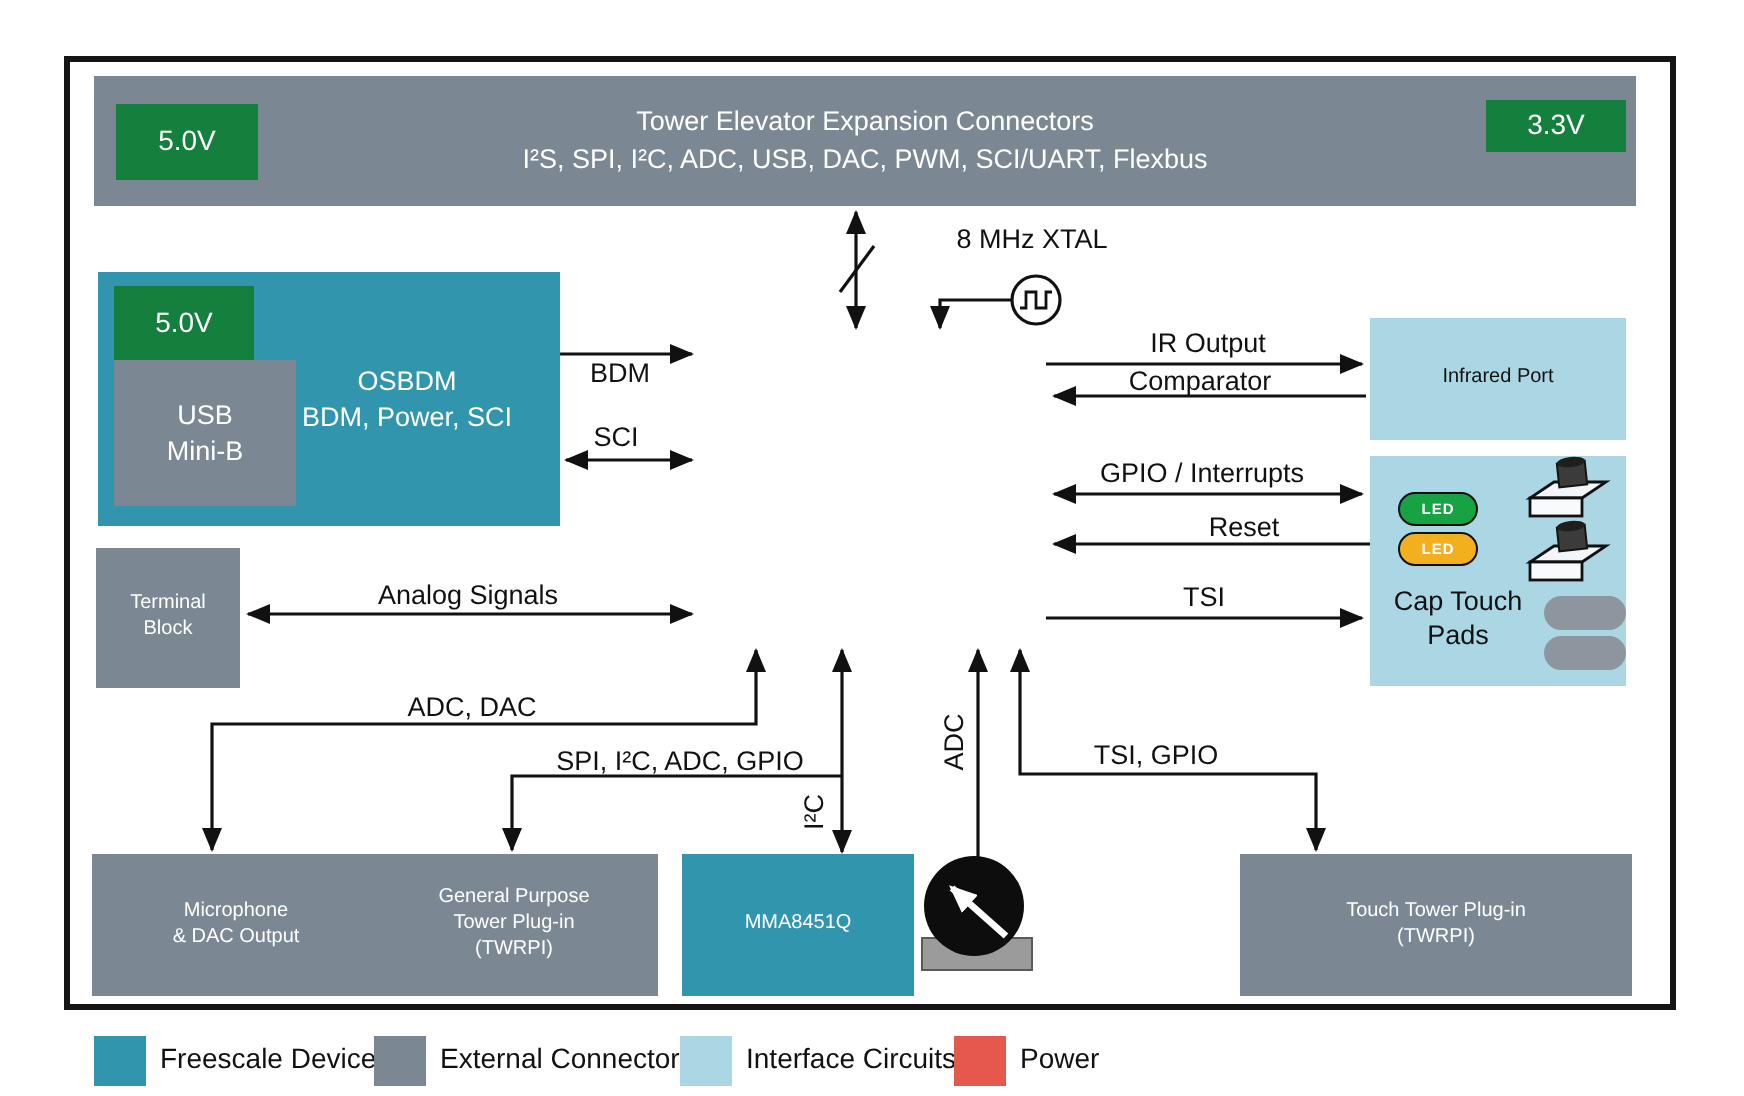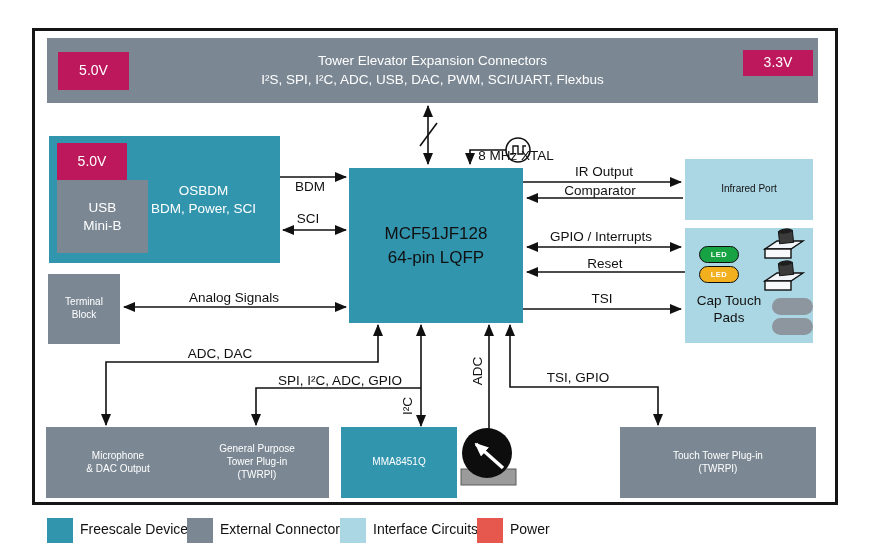--- a/index.html
+++ b/index.html
@@ -8,21 +8,21 @@
     position:relative; width:872px; height:548px; background:#ffffff;
     font-family:"Liberation Sans","DejaVu Sans",sans-serif; color:#111;
     overflow:hidden;
   }
   .abs { position:absolute; }
   .box { position:absolute; display:flex; align-items:center; justify-content:center;
          text-align:center; line-height:1.28; }
   .teal  { background:#3295ae; color:#ffffff; }
   .slate { background:#7b8894; color:#ffffff; }
   .lblue { background:#abd7e4; color:#111111; }
-  .red   { background:#be185d; color:#ffffff; }
+  .red   { background:#15803d; color:#ffffff; }
   .pre { white-space:pre-line; }
   .f13 { font-size:10px; }
   .siglabel { position:absolute; transform:translateX(-50%); font-size:13.5px;
               color:#111; white-space:nowrap; }
   .rot { position:absolute; transform:translate(-50%,-50%) rotate(-90deg);
          font-size:13.5px; color:#111; white-space:nowrap; }
   .main-border { position:absolute; left:32px; top:28px; width:806px; height:477px;
                  border:3px solid #151515; }
   .led-pill { position:absolute; width:40px; height:17px; border:1.6px solid #101010;
               border-radius:9px; display:flex; align-items:center; justify-content:center;
@@ -53,26 +53,20 @@
   <div class="box slate pre" style="left:57px; top:180px; width:91px; height:73px; font-size:13.5px;">USB
 Mini-B</div>
   <div class="abs" style="left:127px; top:182px; width:153px; text-align:center; color:#fff; font-size:13.5px; line-height:1.3;">
     <div>OSBDM</div>
     <div>BDM, Power, SCI</div>
   </div>
 
   <div class="box slate pre f13" style="left:48px; top:274px; width:72px; height:70px;">Terminal
 Block</div>
 
-  <div class="box teal" style="left:349px; top:168px; width:174px; height:155px; color:#101010; font-size:17px; line-height:1.4;">
-    <div>
-      <div>MCF51JF128</div>
-      <div>64-pin LQFP</div>
-    </div>
-  </div>
 
   <div class="box lblue f13" style="left:685px; top:159px; width:128px; height:61px;">Infrared Port</div>
 
   <div class="box lblue" style="left:685px; top:228px; width:128px; height:115px;"></div>
   <div class="led-pill" style="left:699px; top:246px; background:#17a344;">LED</div>
   <div class="led-pill" style="left:699px; top:266px; background:#f2b01e;">LED</div>
   <svg class="abs" style="left:762px; top:228px;" width="46" height="33" viewBox="0 0 46 33">
     <polygon points="3,21 29,21 41,13 15,13" fill="#f2f5f9" stroke="#111" stroke-width="1.4"></polygon>
     <rect x="3" y="21" width="26" height="9" fill="#f8fafc" stroke="#111" stroke-width="1.4"></rect>
     <g transform="rotate(-6 24 9)">
@@ -131,30 +125,30 @@
       <path d="M489,325 V429" marker-start="url(#ah)"></path>
       <path d="M510,325 V387 H658 V425" marker-start="url(#ah)" marker-end="url(#ah)"></path>
     </g>
     <g>
       <rect x="461" y="469" width="55" height="16" fill="#9b9b9b" stroke="#5a5a5a" stroke-width="1"></rect>
       <circle cx="487" cy="453" r="25" fill="#0d0d0d"></circle>
       <path d="M503,468 L476,444" stroke="#ffffff" stroke-width="3.4" marker-end="url(#ahw)" fill="none"></path>
     </g>
   </svg>
 
-  <div class="siglabel" style="left:516px; top:112px;margin-top:36px;">8 MHz XTAL</div>
+  <div class="siglabel" style="left:516px; top:112px;">8 MHz XTAL</div>
   <div class="siglabel" style="left:310px; top:179px;">BDM</div>
   <div class="siglabel" style="left:308px; top:211px;">SCI</div>
   <div class="siglabel" style="left:234px; top:290px;">Analog Signals</div>
   <div class="siglabel" style="left:604px; top:164px;">IR Output</div>
   <div class="siglabel" style="left:600px; top:183px;">Comparator</div>
   <div class="siglabel" style="left:601px; top:229px;">GPIO / Interrupts</div>
-  <div class="siglabel" style="left:605px; top:256px;">Reset</div>
+  <div class="siglabel" style="left:622px; top:256px;">Reset</div>
   <div class="siglabel" style="left:602px; top:291px;">TSI</div>
-  <div class="siglabel" style="left:220px; top:346px;">ADC, DAC</div>
+  <div class="siglabel" style="left:236px; top:346px;">ADC, DAC</div>
   <div class="siglabel" style="left:340px; top:373px;">SPI, I²C, ADC, GPIO</div>
   <div class="siglabel" style="left:578px; top:370px;">TSI, GPIO</div>
   <div class="rot" style="left:407px; top:406px;">I²C</div>
   <div class="rot" style="left:477px; top:371px;">ADC</div>
 
   <div class="legend-sq" style="left: 47px; background: rgb(50, 149, 174);"></div>
   <div class="legend-lb" style="left:80px;">Freescale Device</div>
   <div class="legend-sq" style="left: 187px; background: rgb(123, 136, 148);"></div>
   <div class="legend-lb" style="left:220px;">External Connectors</div>
   <div class="legend-sq" style="left: 340px; background: rgb(171, 215, 228);"></div>

